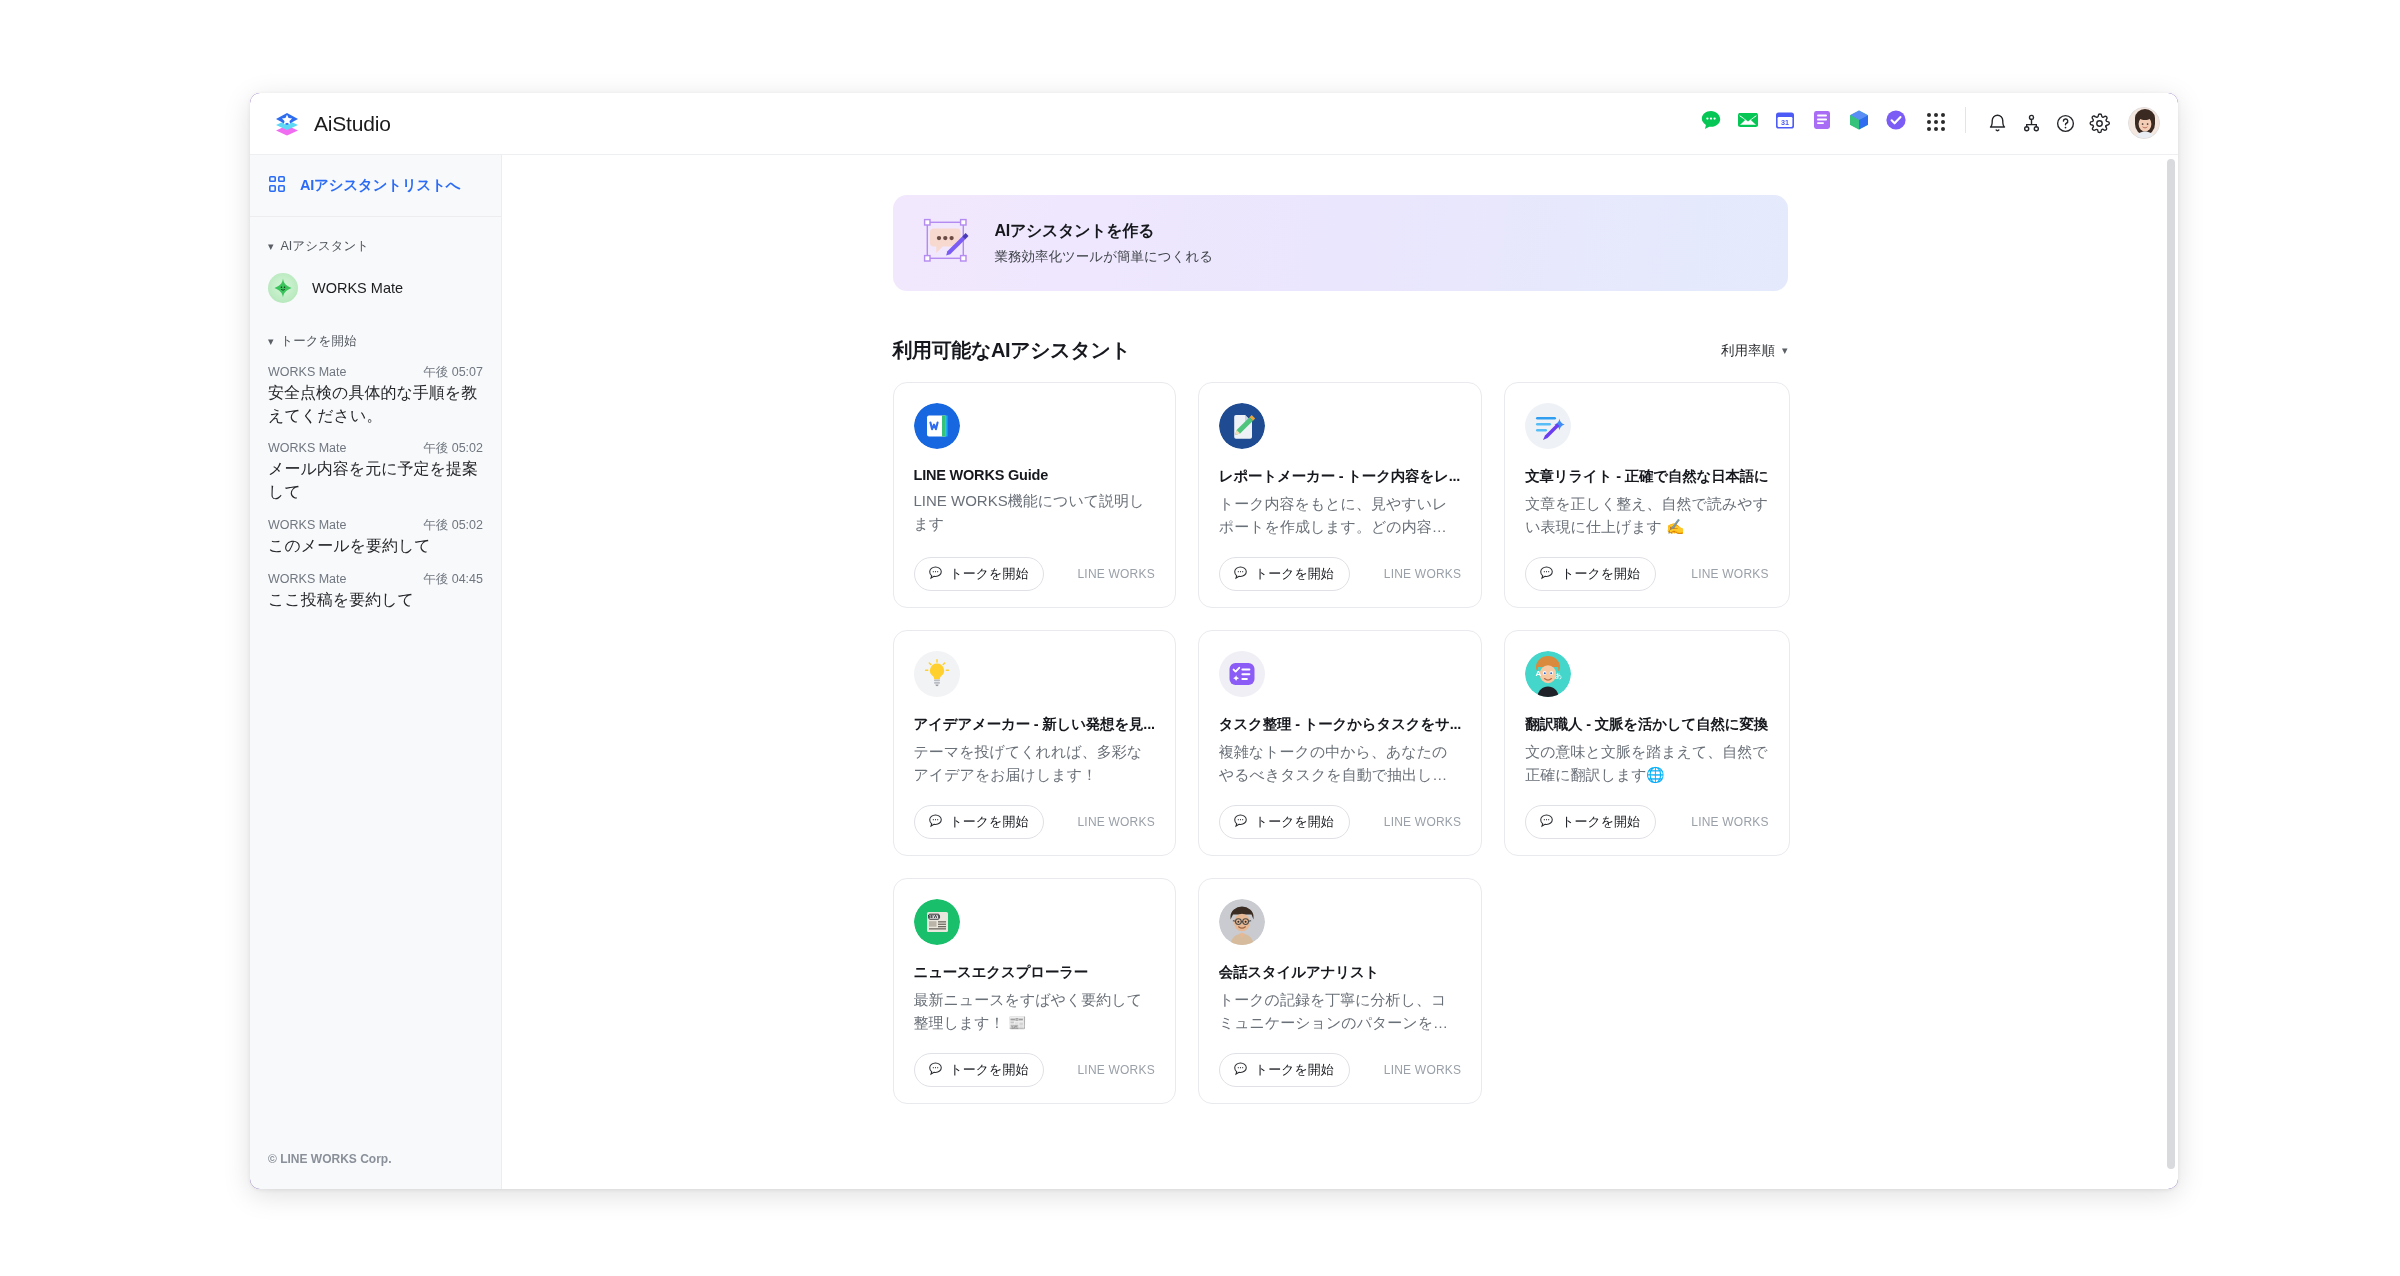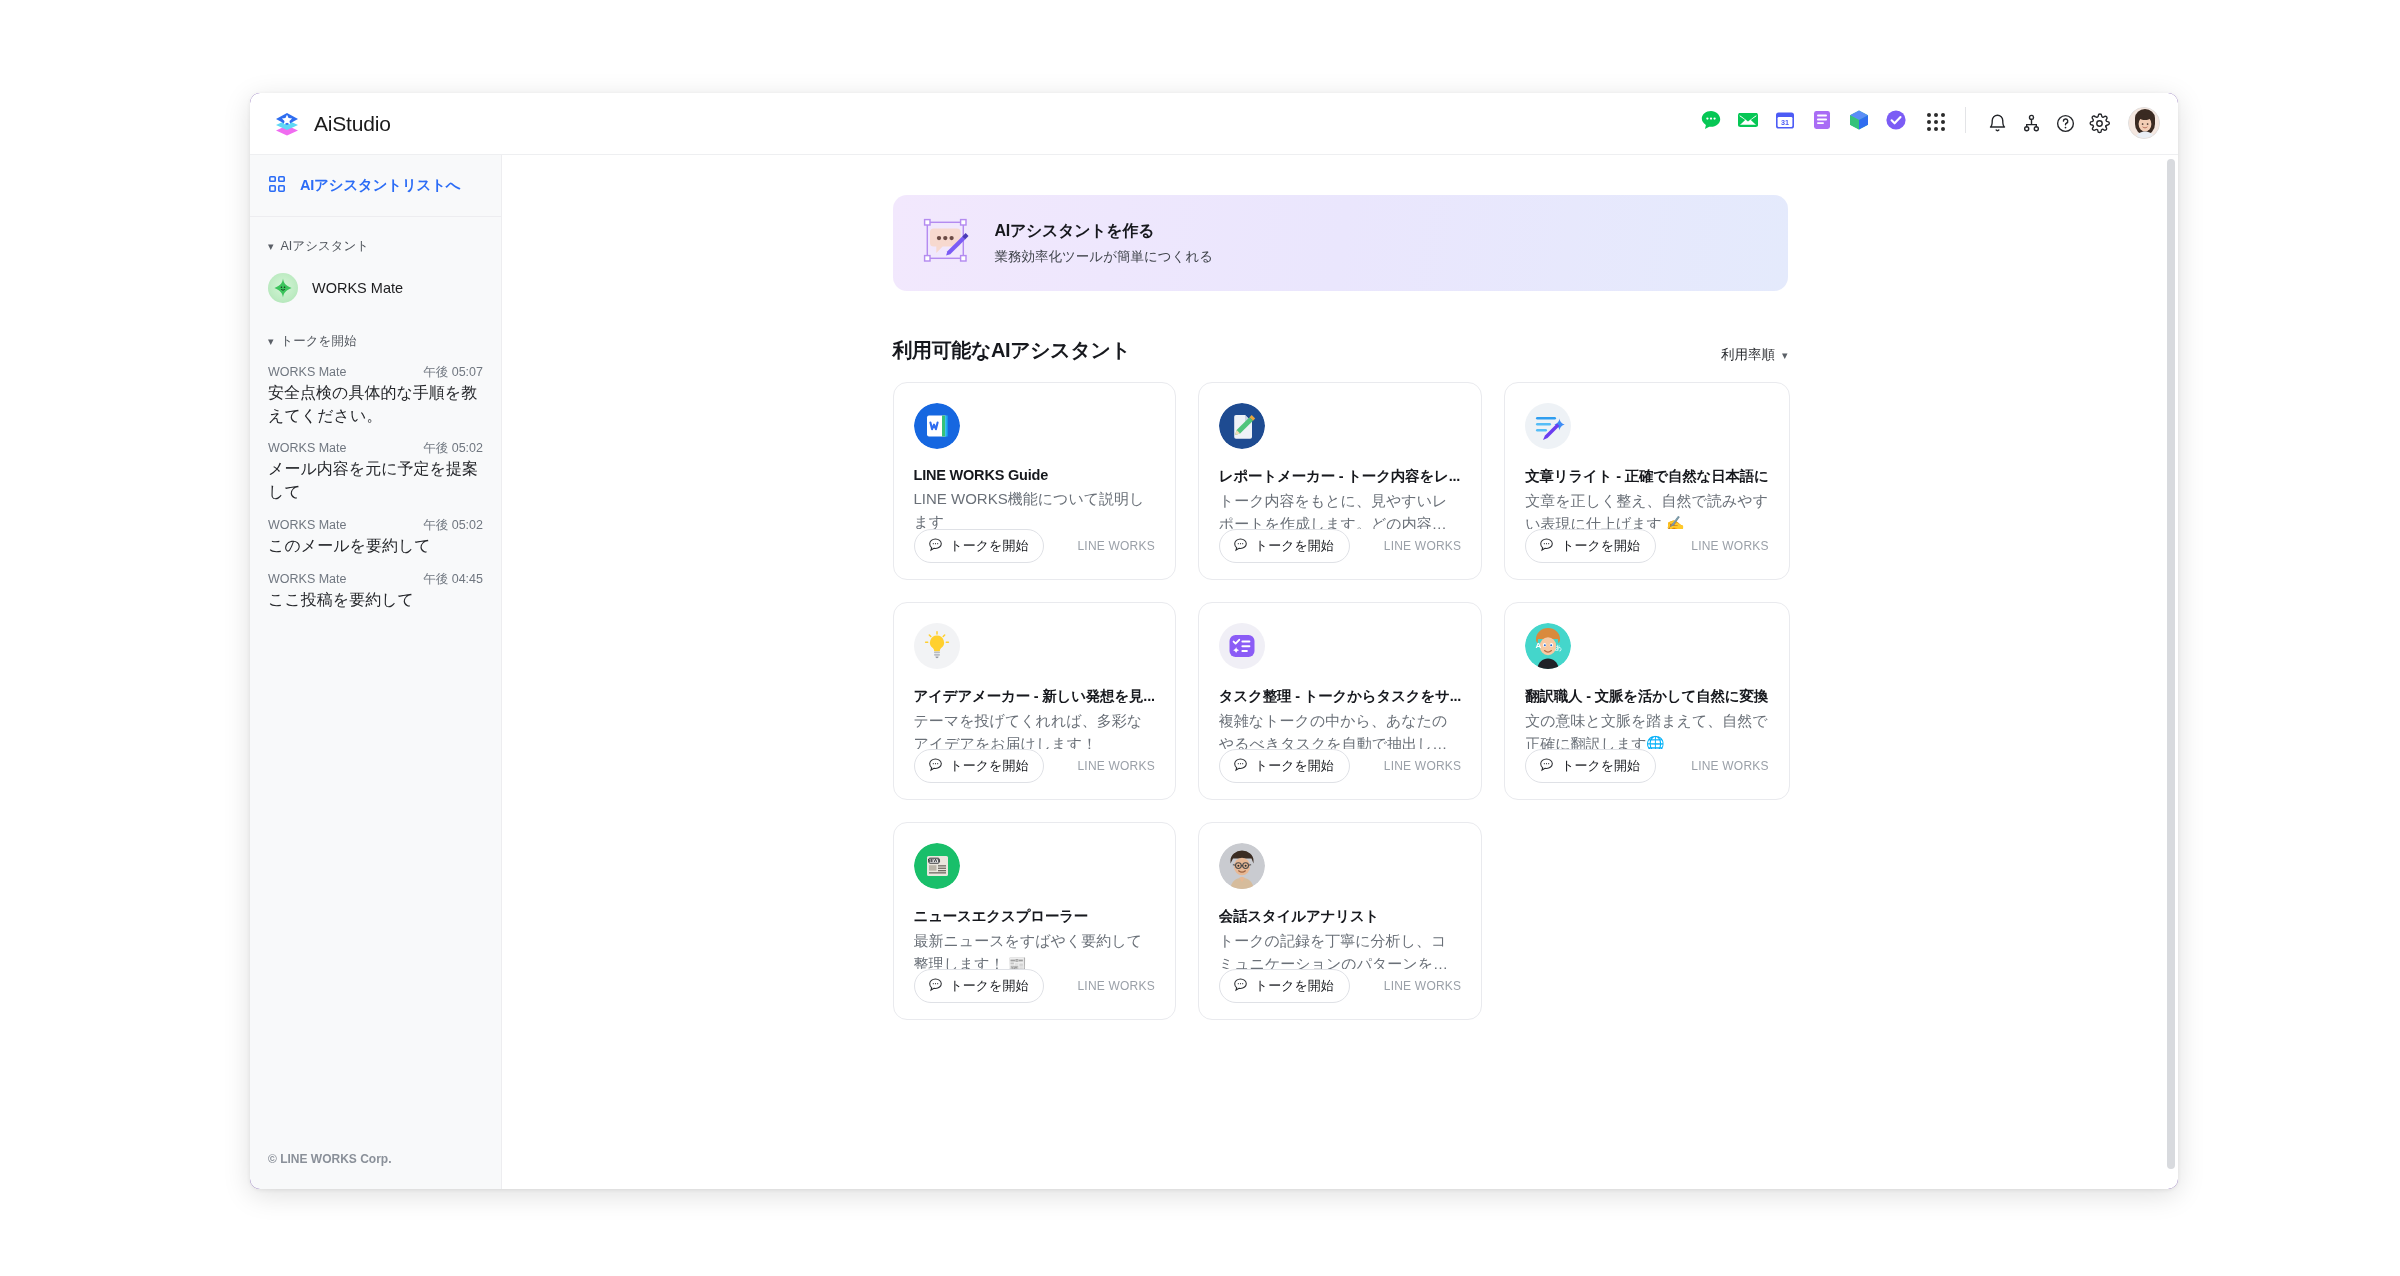--- a/index.html
+++ b/index.html
@@ -140,41 +140,41 @@
     padding: 0 26px;
   }
   .banner-a { background: linear-gradient(100deg, #ddf6ea 0%, #dff3f2 45%, #dfe9fb 100%); }
   .banner-b { background: linear-gradient(100deg, #f2e8fd 0%, #eae6fd 50%, #e4eafc 100%); }
   .banner-ic { width: 58px; height: 58px; flex: 0 0 58px; display:flex;align-items:center;justify-content:center; }
   .banner-txt { min-width: 0; }
   .banner-title { font-size: 16px; font-weight: 700; color: #16181d; letter-spacing: -0.3px; }
   .banner-sub { font-size: 13.5px; color: #41454c; margin-top: 6px; }
 
   .sec-head {
-    display: flex; align-items: flex-end; justify-content: space-between;
+    display: flex; align-items: center; justify-content: space-between;
     margin-top: 46px; margin-bottom: 18px;
   }
   .sec-title { font-size: 20px; font-weight: 700; color: #16181d; letter-spacing: -0.4px; }
   .sort-sel {
     display: flex; align-items: center; gap: 7px;
     font-size: 13.5px; color: #2b2d31; cursor: pointer;
   }
   .sort-sel .cv { font-size: 11px; color: #5b6067; }
 
   .card-grid {
     display: grid;
     grid-template-columns: repeat(3, 1fr);
     gap: 22px;
   }
   .card {
     background: #fff;
     border: 1px solid #e9eaee;
     border-radius: 14px;
     padding: 20px 20px 16px 20px;
-    height: 198px;
+    height: 226px;
     display: flex; flex-direction: column;
     cursor: pointer;
   }
   .card-ic {
     width: 46px; height: 46px; border-radius: 50%;
     display: flex; align-items: center; justify-content: center;
     overflow: hidden; flex: 0 0 46px;
   }
   .card-title {
     font-size: 14.5px; font-weight: 700; color: #16181d;

